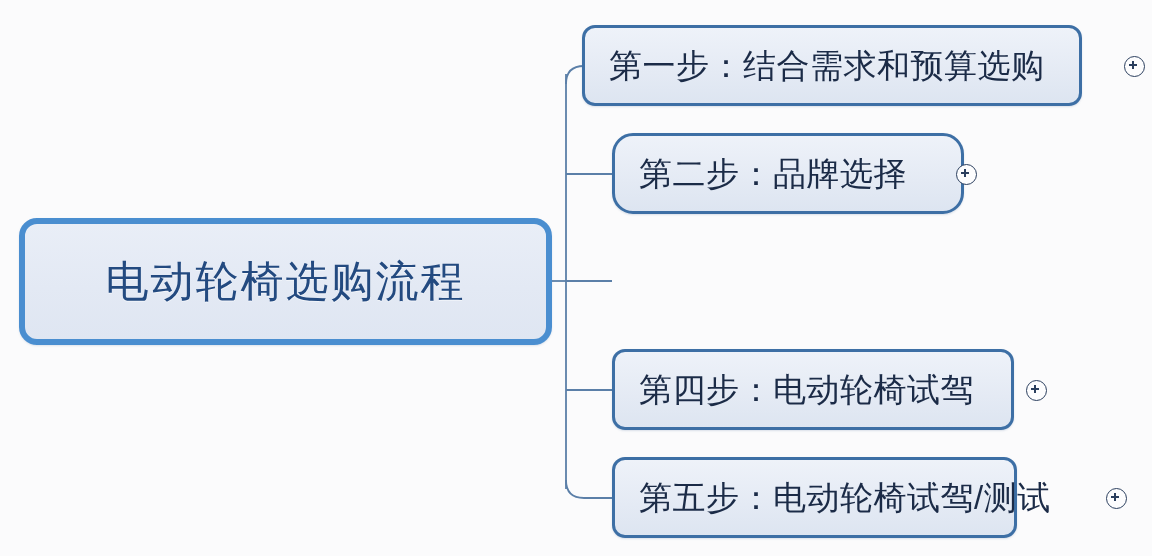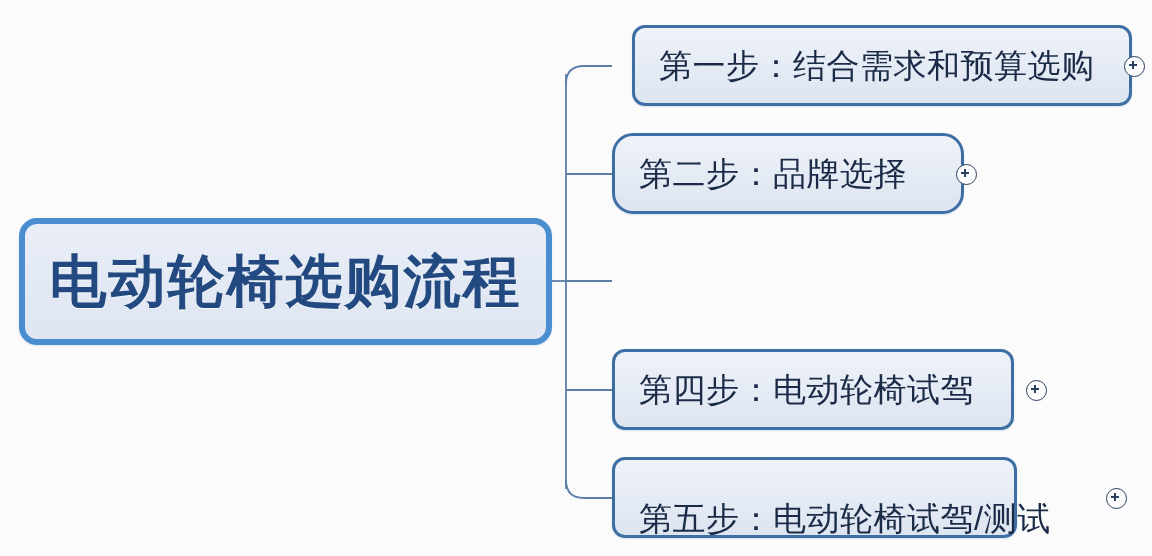--- a/index.html
+++ b/index.html
@@ -42,22 +42,22 @@
     box-sizing: border-box;
     border: 6px solid #4a8ed0;
     border-radius: 18px;
     background: linear-gradient(180deg, #e9eef7 0%, #e3e9f4 55%, #dfe6f2 100%);
     box-shadow: 0 1px 2px rgba(90,120,160,0.18);
     display: flex;
     align-items: center;
     justify-content: center;
   }
   #root-label {
-    font-size: 57px;
-    font-weight: 700;
+    font-size: 43px;
+    font-weight: 400;
     color: #234a80;
     letter-spacing: 2px;
     line-height: 1;
     white-space: nowrap;
     text-shadow: 0 1px 0 rgba(255,255,255,0.55);
   }
 
   
   .child-node {
     position: absolute;
@@ -73,25 +73,25 @@
     font-size: 33px;
     font-weight: 400;
     color: #1b2b47;
     white-space: nowrap;
     line-height: 1;
     padding-left: 24px;
     letter-spacing: 0.5px;
   }
 
   
-  #node-1 { left: 632px; top: 25px;  width: 500px; height: 81px; text-align: center; }
+  #node-1 { left: 582px; top: 25px;  width: 500px; height: 81px; text-align: center; }
   #node-2 { left: 612px; top: 133px; width: 352px; height: 81px; border-radius: 21px; }
   #node-3 { left: 612px; top: 241px; width: 540px; height: 81px; }
   #node-4 { left: 612px; top: 349px; width: 402px; height: 81px; }
-  #node-5 { left: 612px; top: 457px; width: 405px; height: 81px; align-items: flex-end; }
+  #node-5 { left: 612px; top: 457px; width: 405px; height: 81px; }
 
   
   .expand-toggle {
     position: absolute;
     width: 19px;
     height: 19px;
     border: 1.6px solid #2b3f5e;
     border-radius: 50%;
     background: #fdfdfe;
     cursor: pointer;

